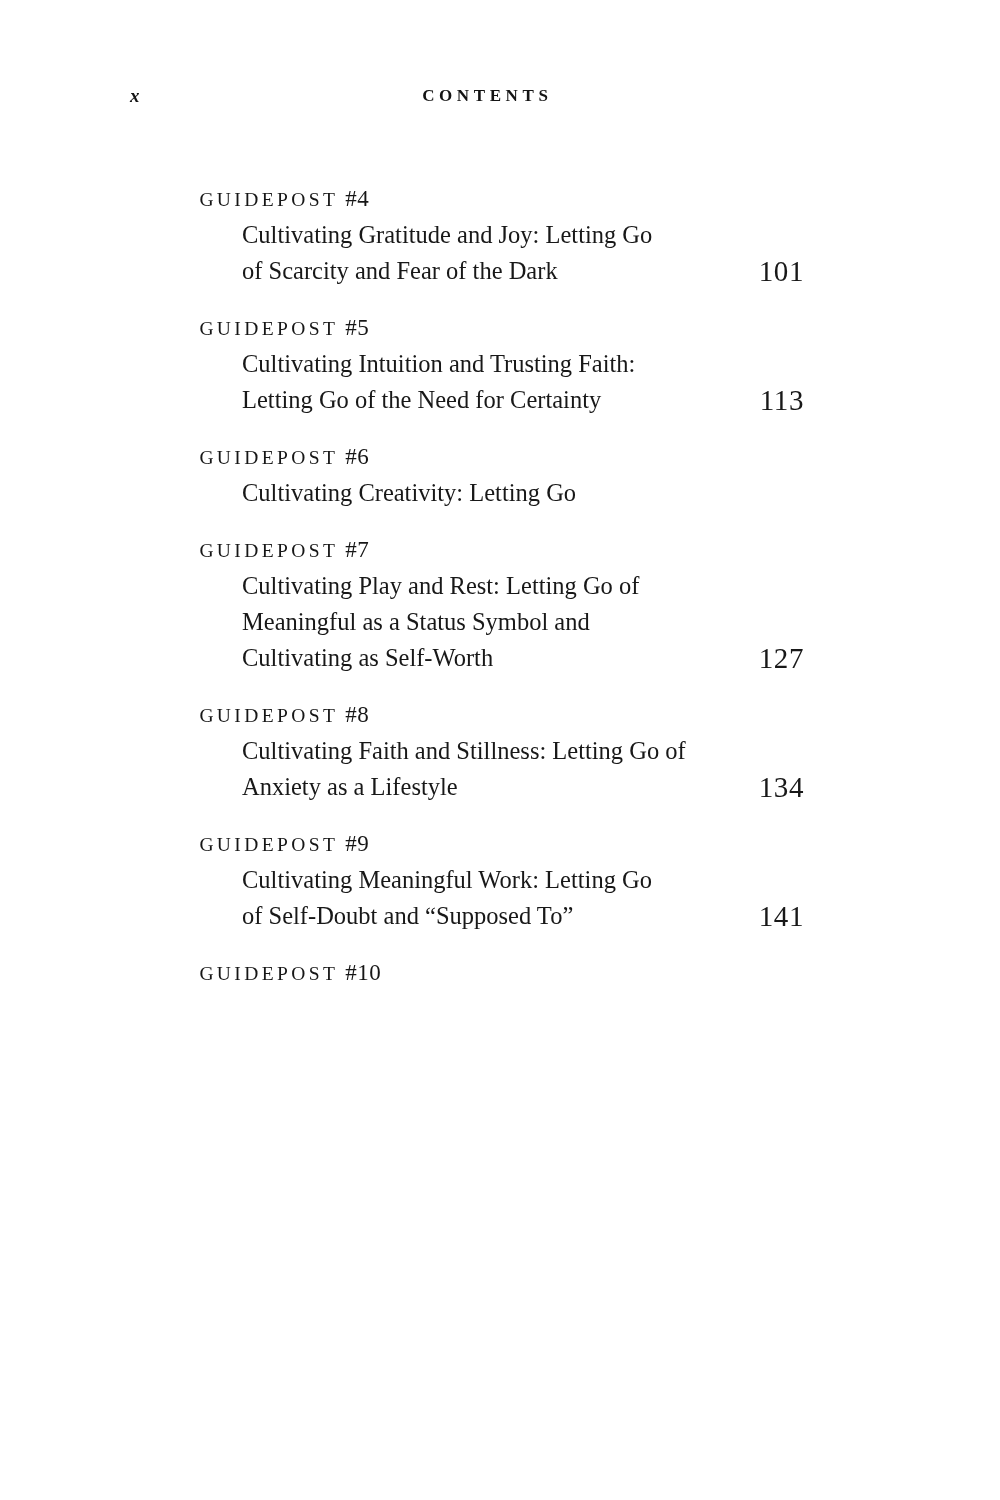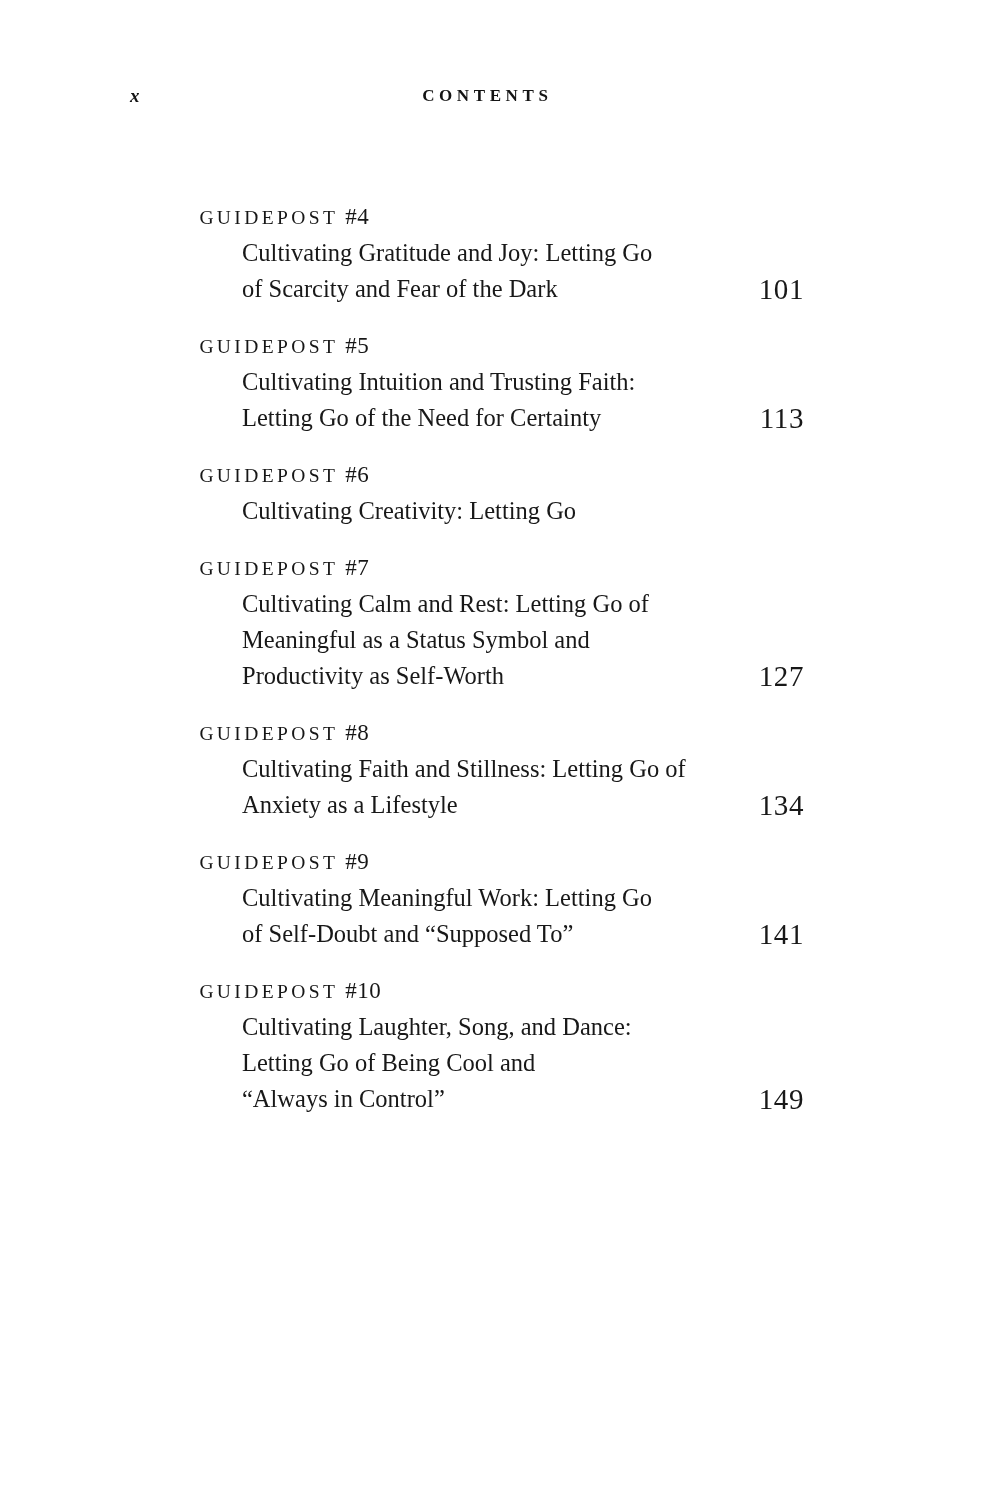--- a/index.html
+++ b/index.html
@@ -50,21 +50,21 @@
     letter-spacing: 4.6px;
     text-indent: 4.6px;
     color: #141414;
     font-weight: bold;
   }
 
   
   .toc {
     position: absolute;
     left: 196px;
-    top: 200px;
+    top: 182px;
     width: 608px;
   }
 
   .toc-entry {
     margin-bottom: 22px;
   }
 
   .toc-entry:last-child {
     margin-bottom: 0;
   }
@@ -140,42 +140,37 @@
       </div>
       <div class="toc-entry">
         <div class="guidepost-label"><span class="gp-word">GUIDEPOST</span><span class="gp-num">#6</span></div>
         <div class="entry-title">
           <div class="title-line"><span>Cultivating Creativity: Letting Go</span></div>
         </div>
       </div>
       <div class="toc-entry">
         <div class="guidepost-label"><span class="gp-word">GUIDEPOST</span><span class="gp-num">#7</span></div>
         <div class="entry-title">
-          <div class="title-line"><span>Cultivating Calm and Rest: Letting Go of</span></div>
+          <div class="title-line"><span>Cultivating Play and Rest: Letting Go of</span></div>
           <div class="title-line"><span>Meaningful as a Status Symbol and</span></div>
-          <div class="title-line"><span>Productivity as Self-Worth</span><span class="page-num">127</span></div>
+          <div class="title-line"><span>Cultivating as Self-Worth</span><span class="page-num">127</span></div>
         </div>
       </div>
       <div class="toc-entry">
         <div class="guidepost-label"><span class="gp-word">GUIDEPOST</span><span class="gp-num">#8</span></div>
         <div class="entry-title">
           <div class="title-line"><span>Cultivating Faith and Stillness: Letting Go of</span></div>
           <div class="title-line"><span>Anxiety as a Lifestyle</span><span class="page-num">134</span></div>
         </div>
       </div>
       <div class="toc-entry">
         <div class="guidepost-label"><span class="gp-word">GUIDEPOST</span><span class="gp-num">#9</span></div>
         <div class="entry-title">
           <div class="title-line"><span>Cultivating Meaningful Work: Letting Go</span></div>
           <div class="title-line"><span>of Self-Doubt and “Supposed To”</span><span class="page-num">141</span></div>
         </div>
       </div>
       <div class="toc-entry">
         <div class="guidepost-label"><span class="gp-word">GUIDEPOST</span><span class="gp-num">#10</span></div>
-        <div class="entry-title">
-          <div class="title-line"><span>Cultivating Laughter, Song, and Dance:</span></div>
-          <div class="title-line"><span>Letting Go of Being Cool and</span></div>
-          <div class="title-line"><span>“Always in Control”</span><span class="page-num">149</span></div>
-        </div>
       </div>
     </div>
 
 </div>
 
 </body></html>

